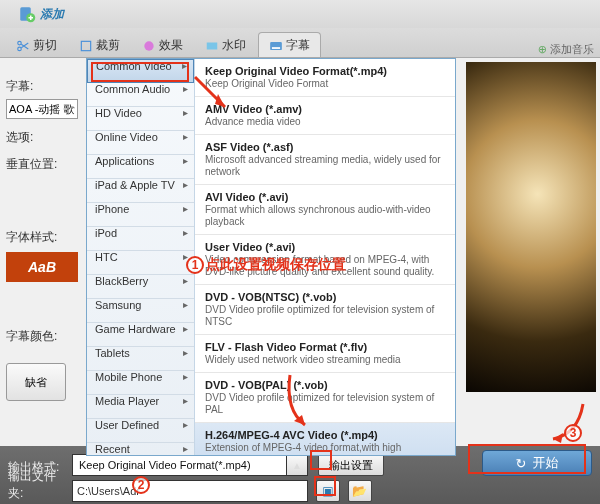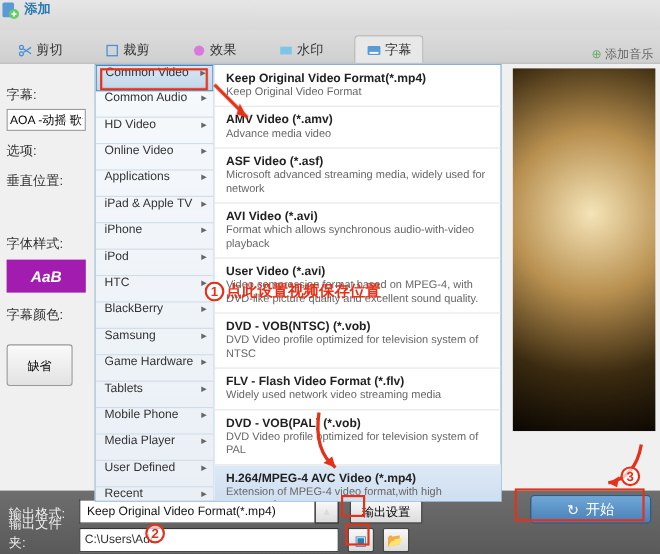--- a/index.html
+++ b/index.html
@@ -1,31 +1,31 @@
 <!DOCTYPE html>
 <html><head>
 <meta charset="utf-8">
 <style>
 * { box-sizing: border-box; margin: 0; padding: 0; font-family: "Microsoft YaHei", Arial, sans-serif; }
 body { width: 600px; height: 504px; background: #e8e8e8; overflow: hidden; position: relative; }
-.titlebar { height: 28px; background: linear-gradient(#e6e6e6,#d8d8d8); display: flex; align-items: flex-start; padding: 0 0; font-size: 12px; }
+.titlebar { height: 28px; background: linear-gradient(#e6e6e6,#d8d8d8); display: flex; align-items: center; padding: 0 18px; font-size: 12px; font-style: italic; }
 .titlebar .add-icon { width: 18px; height: 18px; margin-right: 4px; }
 .titlebar .title { color: #2a7ab0; font-weight: bold; margin-right: 8px; }
 .titlebar .path { color: #4a8; font-size: 11px; white-space: nowrap; overflow: hidden; }
-.tabs { height: 30px; background: linear-gradient(#dcdcdc,#cfcfcf); display: flex; align-items: flex-end; padding-left: 6px; gap: 18px; border-bottom: 1px solid #aaa; }
+.tabs { height: 30px; background: linear-gradient(#dcdcdc,#cfcfcf); display: flex; align-items: flex-end; padding-left: 6px; gap: 2px; border-bottom: 1px solid #aaa; }
 .tab { display: flex; align-items: center; gap: 3px; padding: 4px 10px 3px; font-size: 12px; border-radius: 4px 4px 0 0; color: #333; }
 .tab.active { background: #e8e8e8; border: 1px solid #aaa; border-bottom: none; }
 .tab .ticon { width: 14px; height: 14px; }
 .addmusic { margin-left: auto; display: flex; align-items: center; font-size: 11px; color: #666; padding: 0 6px; }
 
 .main { position: relative; height: 388px; background: #f0f0f0; }
 .leftcol { position: absolute; left: 0; top: 0; width: 84px; height: 100%; padding: 10px 6px; font-size: 12px; color: #333; }
 .leftcol .lbl { margin: 10px 0 4px; }
 .leftcol .txtinput { width: 72px; height: 20px; font-size: 11px; border: 1px solid #999; background: #fff; padding: 0 2px; }
-.leftcol .sample { width: 72px; height: 30px; background: #a21caf; color: #fff; font-style: italic; font-weight: bold; font-size: 14px; display: flex; align-items: center; justify-content: center; margin-top: 6px; }
+.leftcol .sample { width: 72px; height: 30px; background: #c2410c; color: #fff; font-style: italic; font-weight: bold; font-size: 14px; display: flex; align-items: center; justify-content: center; margin-top: 6px; }
 .leftcol .defbtn { margin-top: 14px; width: 60px; height: 38px; background: linear-gradient(#fafafa,#e2e2e2); border: 1px solid #999; border-radius: 3px; font-size: 11px; }
 
 .preview { position: absolute; right: 4px; top: 4px; width: 130px; height: 330px; background: #000; overflow: hidden; }
 .preview-img { width: 100%; height: 100%; background: radial-gradient(circle at 55% 40%, #f5e4b8 0%, #b89050 35%, #3a2a10 70%, #0a0602 100%); }
 
 .dropdown { position: absolute; left: 86px; top: 0; width: 370px; height: 398px; background: #fff; border: 1px solid #7aa8cc; display: flex; z-index: 5; }
 .catcol { width: 108px; background: linear-gradient(#f6f9fc,#e9eff5); border-right: 1px solid #c5d6e6; overflow: hidden; }
 .catitem { display: flex; align-items: flex-start; justify-content: space-between; height: 24px; padding: 0 6px 0 8px; font-size: 11px; color: #333; border-bottom: 1px solid #d2dce6; cursor: pointer; }
 .catitem.selected { background: linear-gradient(#d8e6f4,#c2d6ea); border: 1px solid #4f86b8; }
 .catitem .chev { color: #666; font-size: 10px; }
@@ -102,23 +102,23 @@
       <span>添加音乐</span>
     </div>
 </div>
 
 <div class="main">
   <div class="leftcol">
     <div class="lbl">字幕:</div>
     <input class="txtinput" value="AOA -动摇 歌词" style="">
     <div class="lbl">选项:</div>
     <div class="lbl">垂直位置:</div>
-    <div class="lbl" style="margin-top:40px">字体样式:</div>
+    <div class="lbl" style="margin-top:56px">字体样式:</div>
     <div class="sample">AaB</div>
-    <div class="lbl" style="margin-top:12px">字幕颜色:</div>
+    <div class="lbl" style="margin-top:46px">字幕颜色:</div>
     <button class="defbtn">缺省</button>
   </div>
 
   <div class="preview">
     <div class="preview-img"></div>
   </div>
 
   <div class="dropdown">
     <div class="catcol" id="catcol">
         <div class="catitem selected">

